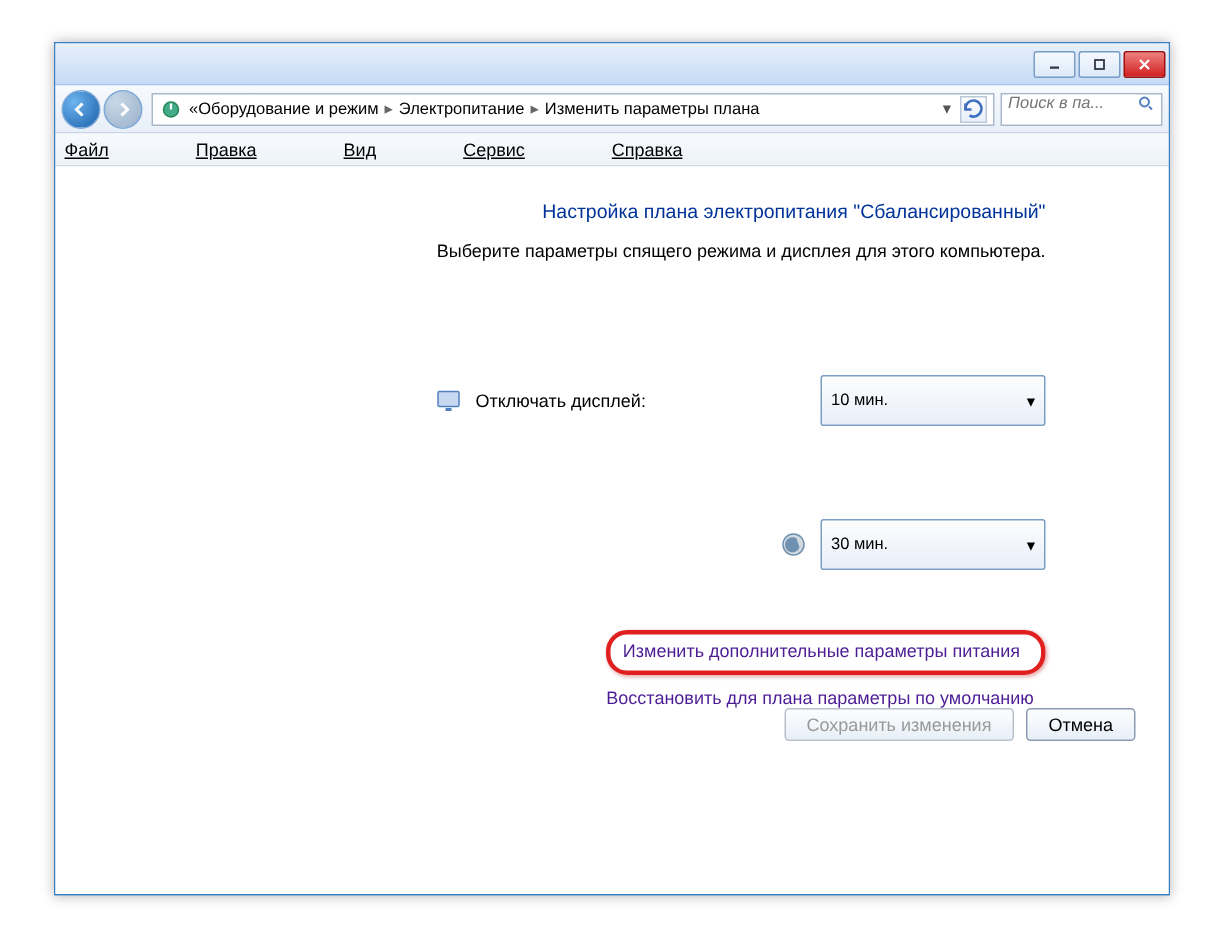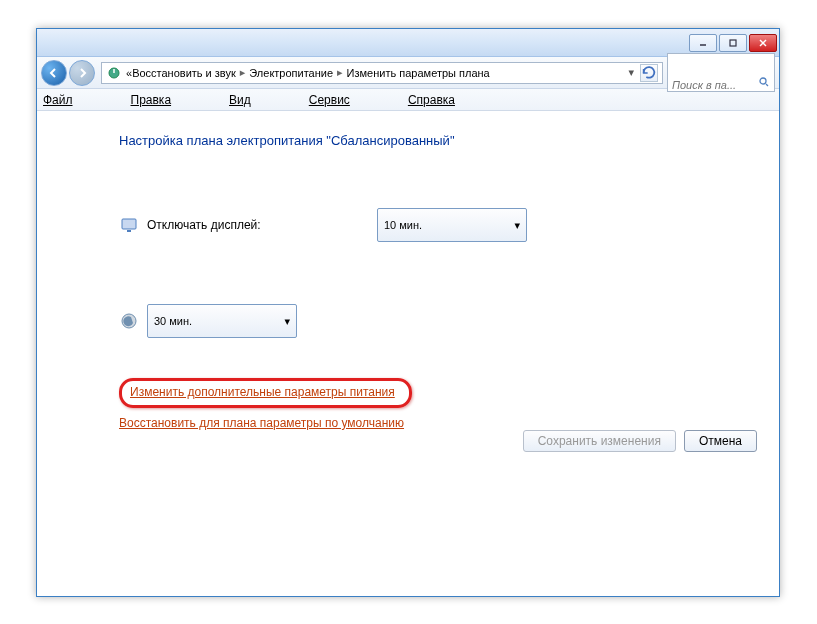--- a/index.html
+++ b/index.html
@@ -105,25 +105,25 @@
       border: 1px solid #b8c8d8;
       background: linear-gradient(to bottom, #fdfdfe, #e8eff8);
       display: flex;
       align-items: center;
       justify-content: center;
       margin-left: 2px;
       cursor: pointer;
     }
     .searchbox {
       width: 108px;
-      height: 39px;
+      height: 22px;
       border: 1px solid #a8b8cc;
       background: #fff;
       display: flex;
-      align-items: flex-end;
+      align-items: flex-start;
       padding: 0 4px;
     }
     .searchbox input {
       border: none;
       outline: none;
       flex: 1;
       font-size: 11px;
       font-style: italic;
       color: #888;
       width: 70px;
@@ -143,20 +143,21 @@
       cursor: pointer;
       font-size: 12px;
     }
     .menu-item span { text-decoration: underline; }
     .content {
       padding: 22px 82px 14px 82px;
       background: #fff;
       height: calc(100% - 28px - 32px - 22px);
       display: flex;
       flex-direction: column;
+      align-items: flex-end;
     }
     .page-title {
       color: #003399;
       font-size: 13px;
       margin-bottom: 12px;
     }
     .page-subtitle {
       font-size: 12px;
       color: #000;
       margin-bottom: 28px;
@@ -197,22 +198,21 @@
     }
     .highlight-link {
       display: inline-block;
       border: 3px solid #e02020;
       border-radius: 14px;
       padding: 4px 14px 6px 8px;
       box-shadow: 1px 1px 3px rgba(180,0,0,0.4);
       margin-bottom: 8px;
     }
     .text-link {
-      color: #c2410c;
-      text-decoration: underline;
+      color: #4c1d95;
       cursor: pointer;
       font-size: 12px;
     }
     .button-row {
       margin-top: auto;
       display: flex;
       justify-content: flex-end;
       gap: 8px;
       padding-right: 0;
       margin-right: -60px;
@@ -270,21 +270,21 @@
         </svg>
     </div>
     <div class="addressbar">
       <span class="addr-icon">
         <svg viewBox="0 0 16 16">
             <circle cx="8" cy="8" r="5" fill="#4a8" stroke="#285" stroke-width="1"></circle>
             <path d="M8 4 L8 8" stroke="#fff" stroke-width="1.5"></path>
           </svg>
       </span>
       <span>«</span>
-      <span class="addr-item">Восстановить и звук</span>
+      <span class="addr-item">Оборудование и режим</span>
       <span class="addr-sep">▸</span>
       <span class="addr-item">Электропитание</span>
       <span class="addr-sep">▸</span>
       <span class="addr-item">Изменить параметры плана</span>
       <div class="addr-controls">
         <span style="color:#555;margin-right:4px;">▾</span>
         <div class="addr-ctrl">
           <svg viewBox="0 0 12 12">
               <path d="M2 6 A4 4 0 1 1 4 9" fill="none" stroke="#4070c0" stroke-width="1.3"></path>
               <path d="M2 3 L2 6 L5 6" fill="none" stroke="#4070c0" stroke-width="1.3"></path>
@@ -306,20 +306,21 @@
   <div class="menubar">
     <div class="menu-item"><span>Файл</span></div>
     <div class="menu-item"><span>Правка</span></div>
     <div class="menu-item"><span>Вид</span></div>
     <div class="menu-item"><span>Сервис</span></div>
     <div class="menu-item"><span>Справка</span></div>
   </div>
 
   <div class="content">
     <div class="page-title">Настройка плана электропитания "Сбалансированный"</div>
+    <div class="page-subtitle">Выберите параметры спящего режима и дисплея для этого компьютера.</div>
 
     <div class="setting-row">
       <span class="setting-icon">
         <svg viewBox="0 0 20 20">
             <rect x="3" y="4" width="14" height="10" rx="1" fill="#c8d8f0" stroke="#5080c0"></rect>
             <rect x="8" y="15" width="4" height="2" fill="#5080c0"></rect>
           </svg>
       </span>
       <div class="setting-label">Отключать дисплей:</div>
       <div class="setting-select">

